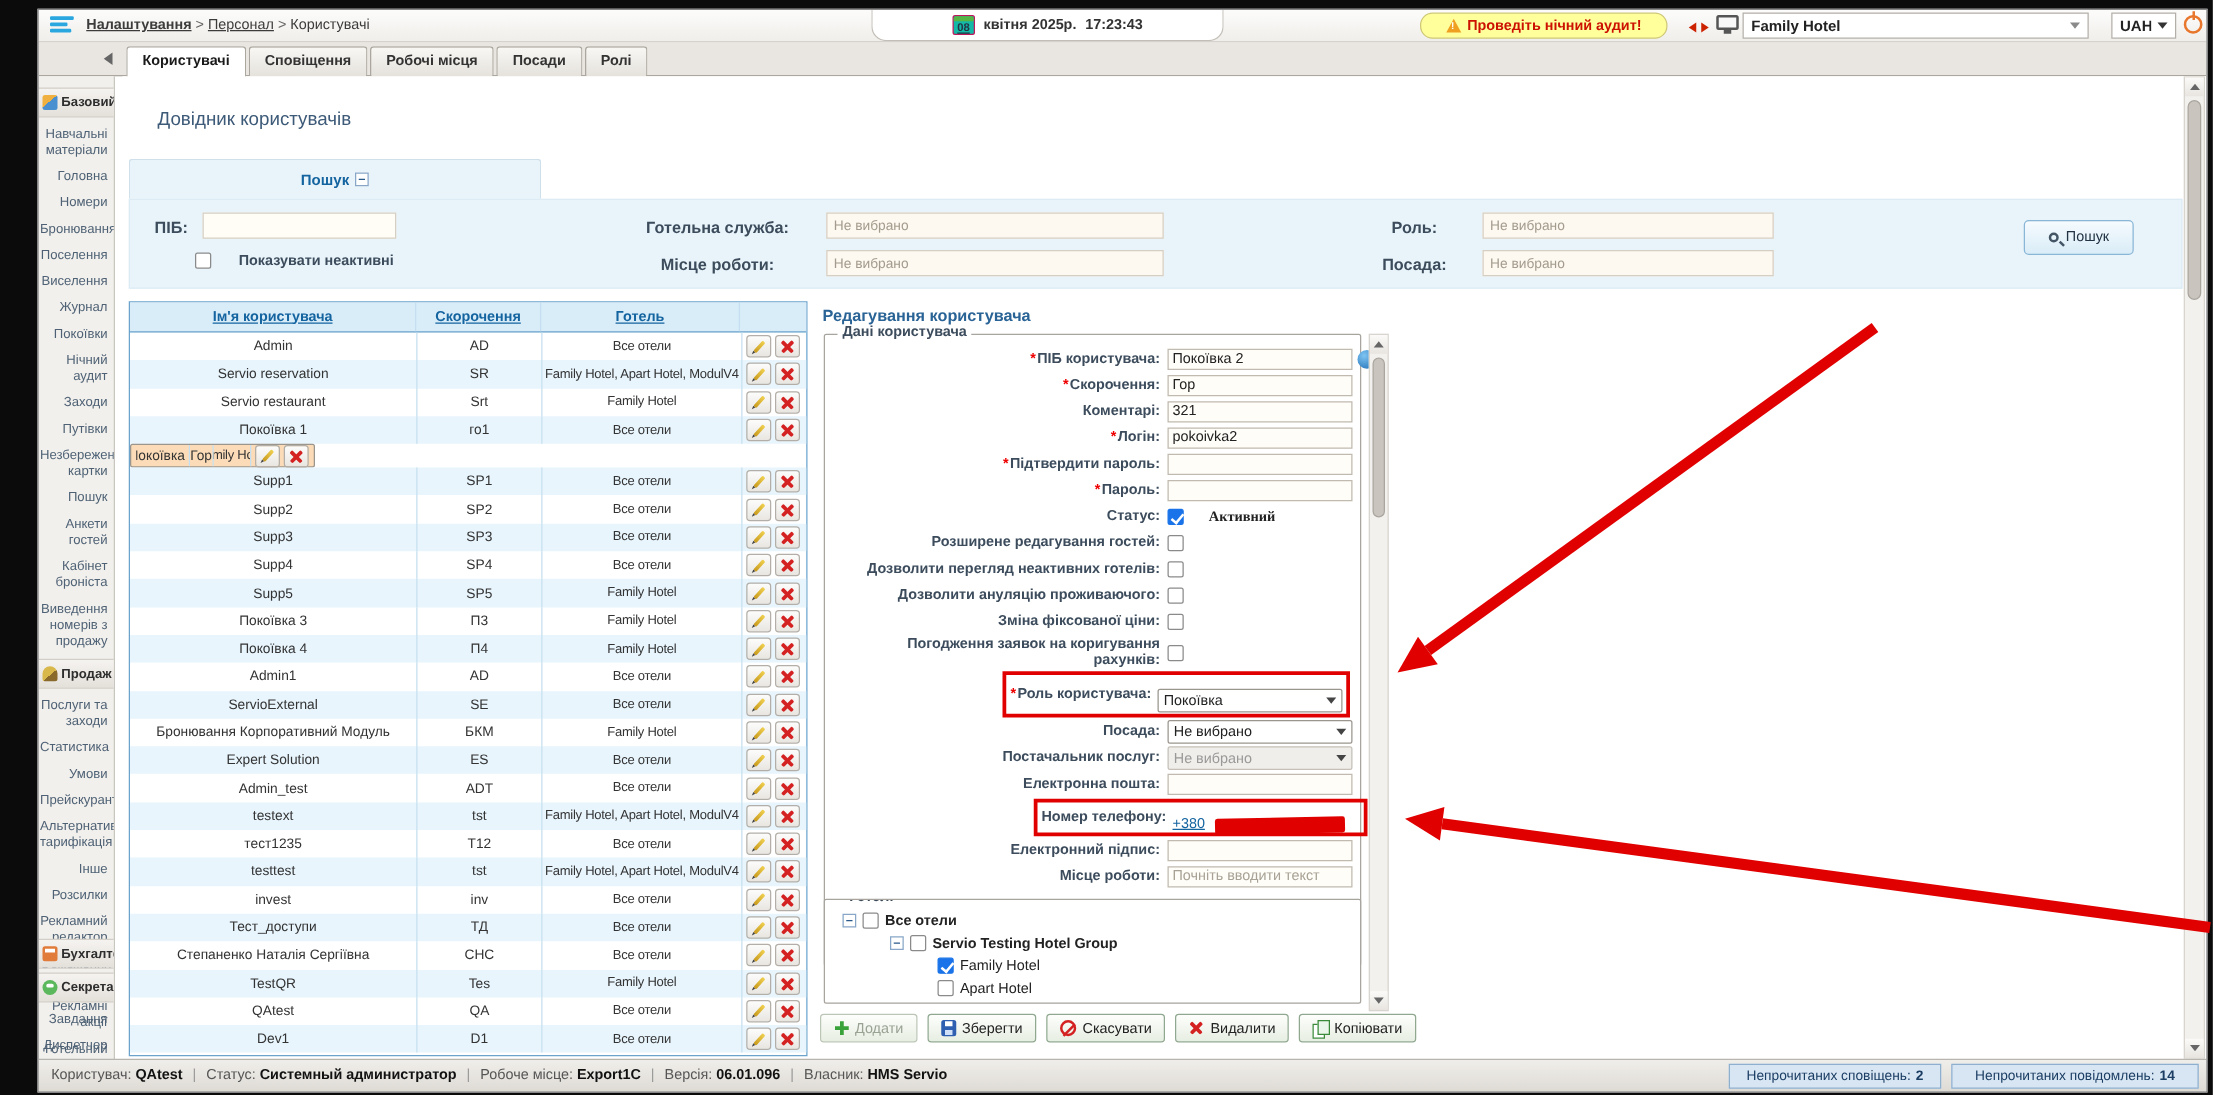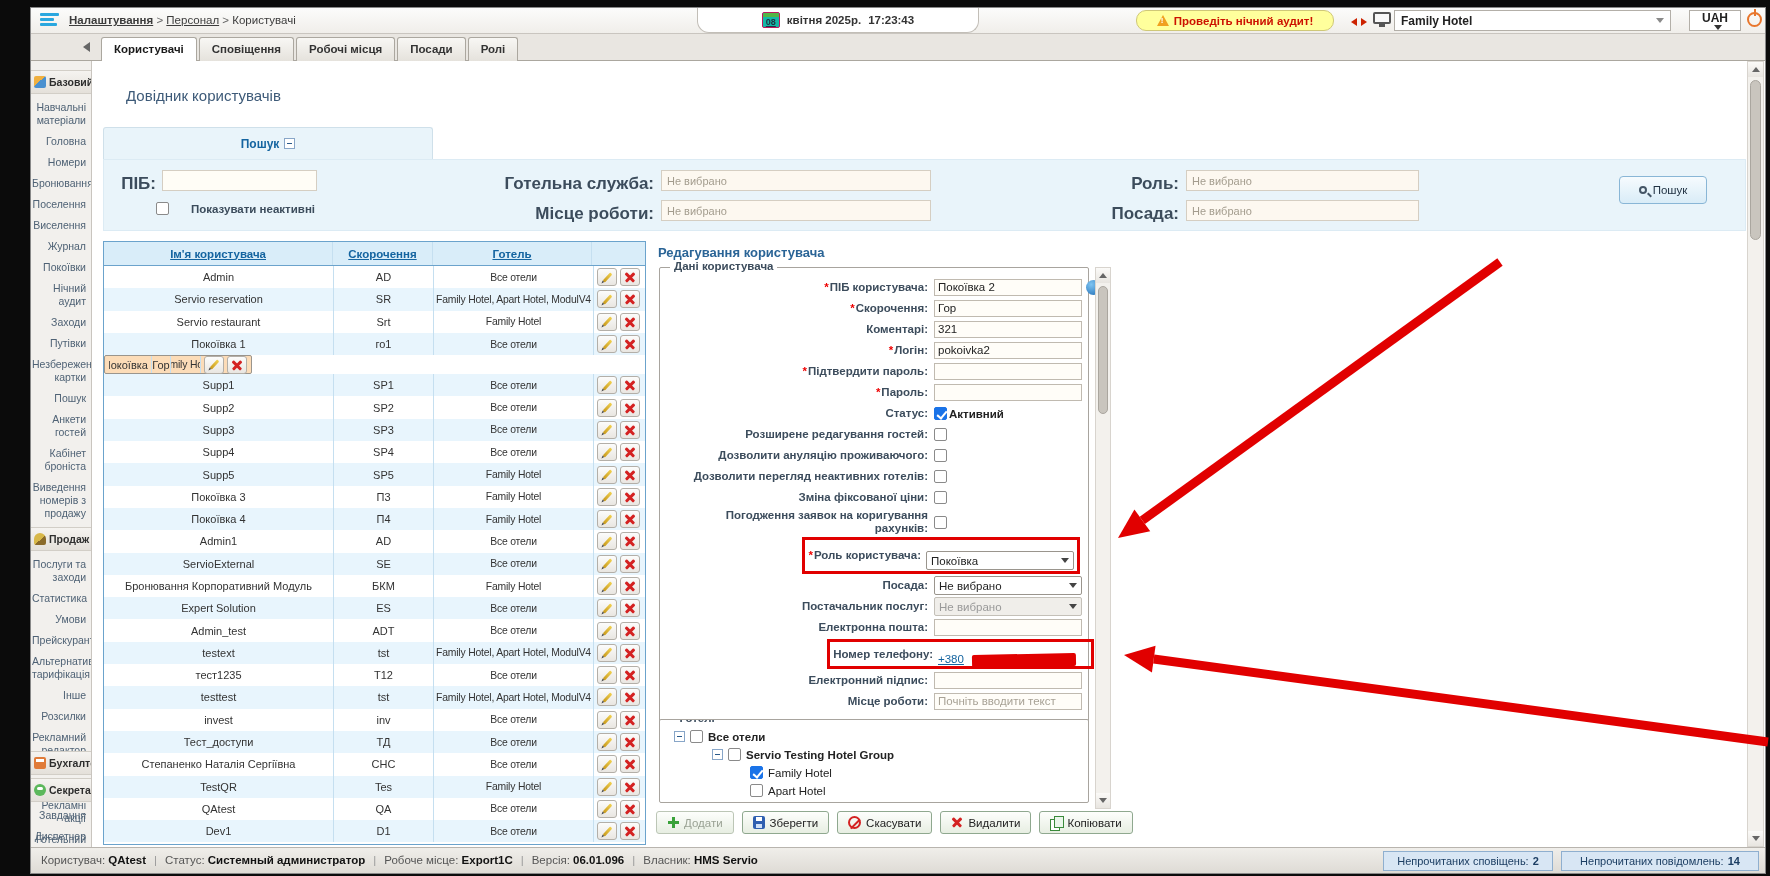--- a/index.html
+++ b/index.html
@@ -29,21 +29,21 @@
   .swap{position:absolute;left:1320px;top:7px;width:16px;height:12px;}
   .swap::before{content:"";position:absolute;left:0;top:3px;border-top:4px solid transparent;border-bottom:4px solid transparent;border-right:6px solid #cc2200;}
   .swap::after{content:"";position:absolute;right:0;top:3px;border-top:4px solid transparent;border-bottom:4px solid transparent;border-left:6px solid #cc2200;}
   .monitor{position:absolute;left:1342px;top:4px;width:18px;height:12px;border:2px solid #555;border-radius:2px;background:#f8f8f8;}
   .monitor::after{content:"";position:absolute;left:4px;bottom:-5px;width:6px;height:3px;background:#555;}
   .tsel{position:absolute;background:#fff;border:1px solid #b3afa8;display:flex;align-items:center;height:21px;top:2px;padding:0 6px;}
   .tsel .val{font-size:12px;font-weight:bold;color:#222;flex:1;white-space:nowrap;overflow:hidden;}
   .chev{width:0;height:0;border-left:4px solid transparent;border-right:4px solid transparent;border-top:5px solid #8a8a8a;margin-left:5px;flex:none;}
   .chev.dark{border-top-color:#333;}
   .hotel-sel{left:1363px;width:277px;}
-  .uah-sel{left:1658px;width:52px;border-color:#b3afa8;flex-direction:column;}
+  .uah-sel{left:1658px;width:52px;border-color:#b3afa8;}
   .power{position:absolute;left:1716px;top:4px;width:15px;height:15px;border:2px solid #e8762c;border-radius:50%;}
   .power::after{content:"";position:absolute;left:4.5px;top:-5px;width:2px;height:7px;background:#e8762c;}
 
   
   .tabstrip{position:absolute;left:0;top:26px;right:0;height:27px;background:#e9e6e1;border-bottom:1px solid #aba79f;}
   .collapse{position:absolute;left:52px;top:8px;width:0;height:0;border-top:5px solid transparent;border-bottom:5px solid transparent;border-right:7px solid #666;}
   .tabs{position:absolute;left:70px;top:3px;display:flex;gap:2px;}
   .tab{height:24px;padding:5px 12px 0 12px;border:1px solid #aba79f;border-bottom:none;border-radius:3px 3px 0 0;background:linear-gradient(#f8f7f4,#e5e2dc);font-size:11.5px;font-weight:bold;color:#333;cursor:pointer;}
   .tab.active{background:#fff;height:25px;margin-bottom:-1px;color:#1a1a1a;}
 
@@ -74,21 +74,21 @@
   .notif2{right:6px;width:198px;}
 
   
   .main{position:absolute;left:67px;top:53px;right:0;bottom:26px;background:#fff;overflow:hidden;}
   .page-title{position:absolute;left:28px;top:26px;font-size:15px;color:#3d5a78;}
   .search-tab{position:absolute;left:5px;top:66px;width:330px;height:32px;background:#e9f4fa;border:1px solid #cfe0ea;border-bottom:none;border-radius:3px 3px 0 0;display:flex;align-items:center;justify-content:center;gap:5px;}
   .search-tab-label{font-size:12px;font-weight:bold;color:#1464a0;}
   .minusbox{width:11px;height:11px;border:1px solid #88a6c8;background:#fff;position:relative;flex:none;cursor:pointer;}
   .minusbox::after{content:"";position:absolute;left:2px;right:2px;top:4px;height:1px;background:#2a5a8a;}
   .search-body{position:absolute;left:5px;top:98px;width:1643px;height:72px;background:#e9f4fa;border:1px solid #dcebf4;}
-  .slabel{position:absolute;font-size:17px;font-weight:bold;color:#3c4c5c;text-align:right;}
+  .slabel{position:absolute;font-size:13px;font-weight:bold;color:#3c4c5c;text-align:center;}
   .sfield{position:absolute;height:21px;background:#fdf8f0;border:1px solid #d5cec2;display:flex;align-items:center;padding:0 5px;font-size:11px;color:#a39c8e;}
   .sinput{position:absolute;height:21px;background:#fffdf6;border:1px solid #d5cec2;}
   .cb{width:13px;height:13px;border:1px solid #8a8a8a;border-radius:2px;background:#fff;position:relative;flex:none;cursor:pointer;}
   .cb.on{background:#1a73e8;border-color:#1a73e8;}
   .cb.on::after{content:"";position:absolute;left:4px;top:1px;width:4px;height:8px;border:solid #fff;border-width:0 2px 2px 0;transform:rotate(40deg);}
   .show-inactive{position:absolute;left:52px;top:42px;display:flex;align-items:center;gap:22px;}
   .show-inactive span{font-size:11.5px;font-weight:bold;color:#3c4c5c;}
   .search-btn{position:absolute;left:1515px;top:16px;width:88px;height:28px;border:1px solid #89b6d6;border-radius:4px;background:linear-gradient(#f6fbfe,#d9ecf7);display:flex;align-items:center;justify-content:center;gap:6px;cursor:pointer;}
   .search-btn span{font-size:11.5px;color:#234;}
   .lens{width:8px;height:8px;border:2px solid #456;border-radius:50%;position:relative;flex:none;}
@@ -120,21 +120,21 @@
   .legend{position:absolute;top:-8px;left:10px;background:#fff;padding:0 4px;font-size:11.5px;font-weight:bold;color:#3c4c5c;}
   .star{color:#e00;margin-right:1px;font-weight:bold;}
   .frow{display:flex;align-items:center;margin-bottom:2px;min-height:19px;}
   .frow.hl{justify-content:flex-end;}
   .flabel{width:258px;text-align:right;font-size:11.5px;font-weight:bold;color:#3c4c5c;line-height:13px;flex:none;}
   .frow.hl .flabel{width:auto;}
   .fctl{margin-left:6px;display:flex;align-items:center;position:relative;}
   .tinput{width:148px;height:17px;border:1px solid #c0bab0;background:#fffdf8;font-size:11.5px;color:#222;padding:0 3px;line-height:15px;overflow:hidden;white-space:nowrap;}
   .tinput.ph{color:#a8a296;}
   .ucard{width:15px;height:15px;border-radius:50%;background:radial-gradient(circle at 35% 30%,#7ec4f2,#1c6ab2);margin-left:4px;flex:none;}
-  .cblab{font-size:11.5px;font-weight:bold;color:#222;margin-left:2px;}
+  .cblab{font-size:11.5px;font-weight:bold;color:#222;margin-left:20px;font-family:Liberation Serif, serif;}
   .sel{width:148px;height:19px;border:1px solid #9a958d;border-radius:2px;background:#fff;display:flex;align-items:center;padding:0 4px;cursor:pointer;}
   .selv{flex:1;font-size:11.5px;color:#222;white-space:nowrap;overflow:hidden;}
   .sel .chev{border-top-color:#444;}
   .sel.dis{background:#f0eeea;border-color:#c4c0b8;}
   .sel.dis .selv{color:#999;}
   .redbox{border:3px solid #e10000;display:flex;align-items:center;padding:1px 3px;background:transparent;}
   .redbox .fctl{margin-left:5px;margin-top:10px;}
   .phonebox{margin-right:-14px;}
   .fctl.phonec{width:150px;}
   .plink{font-size:11.5px;color:#1464a0;text-decoration:underline;cursor:pointer;}
@@ -651,27 +651,27 @@
                 <div class="cblab">Активний</div>
               </div>
             </div>
             <div class="frow">
               <div class="flabel">Розширене редагування гостей:</div>
               <div class="fctl">
                 <div class="cb"></div>
               </div>
             </div>
             <div class="frow">
+              <div class="flabel">Дозволити перегляд неактивних готелів:</div>
+              <div class="fctl">
+                <div class="cb"></div>
+              </div>
+            </div>
+            <div class="frow">
               <div class="flabel">Дозволити ануляцію проживаючого:</div>
-              <div class="fctl">
-                <div class="cb"></div>
-              </div>
-            </div>
-            <div class="frow">
-              <div class="flabel">Дозволити перегляд неактивних готелів:</div>
               <div class="fctl">
                 <div class="cb"></div>
               </div>
             </div>
             <div class="frow">
               <div class="flabel">Зміна фіксованої ціни:</div>
               <div class="fctl">
                 <div class="cb"></div>
               </div>
             </div>

